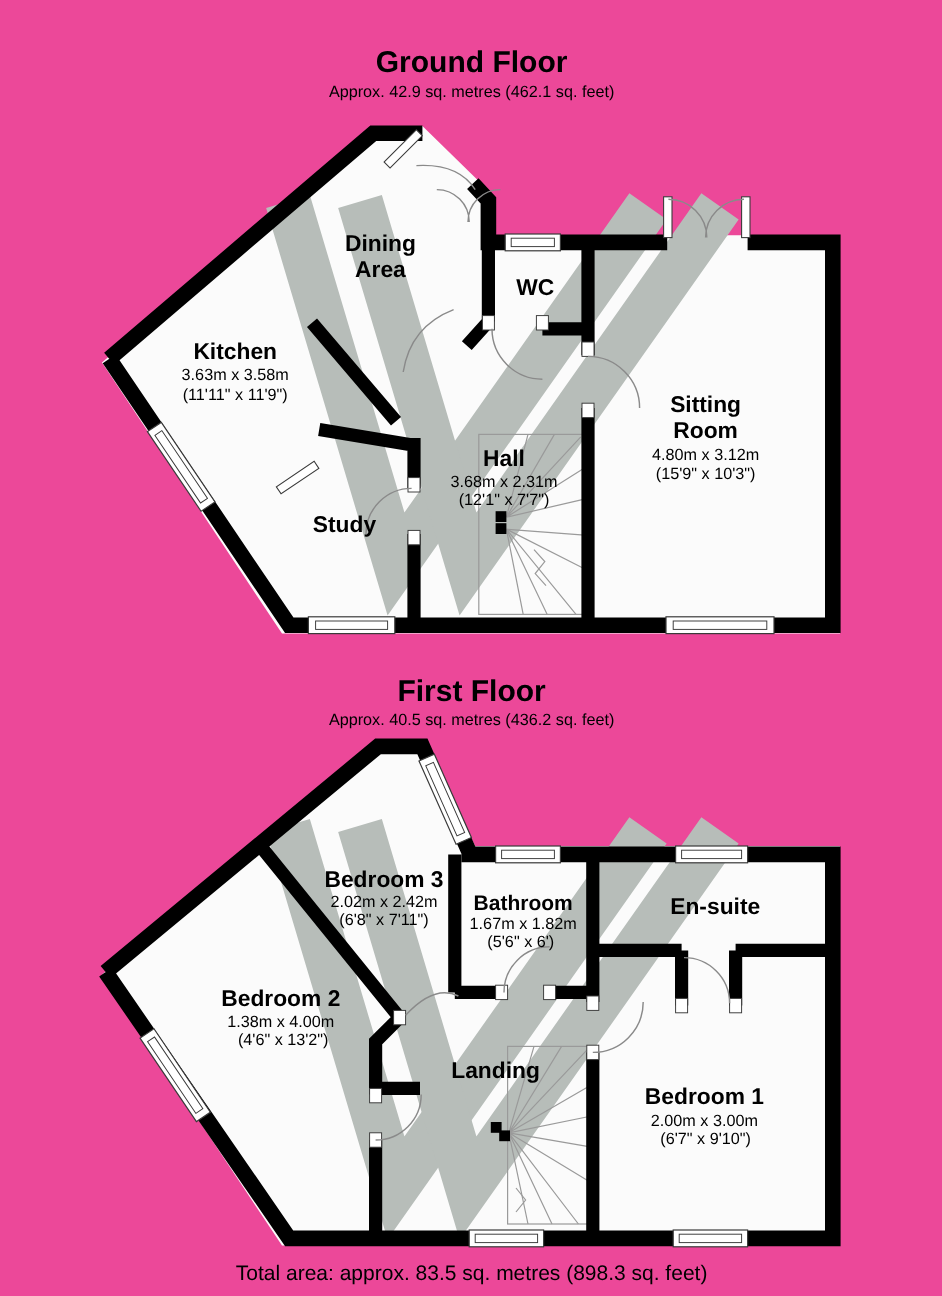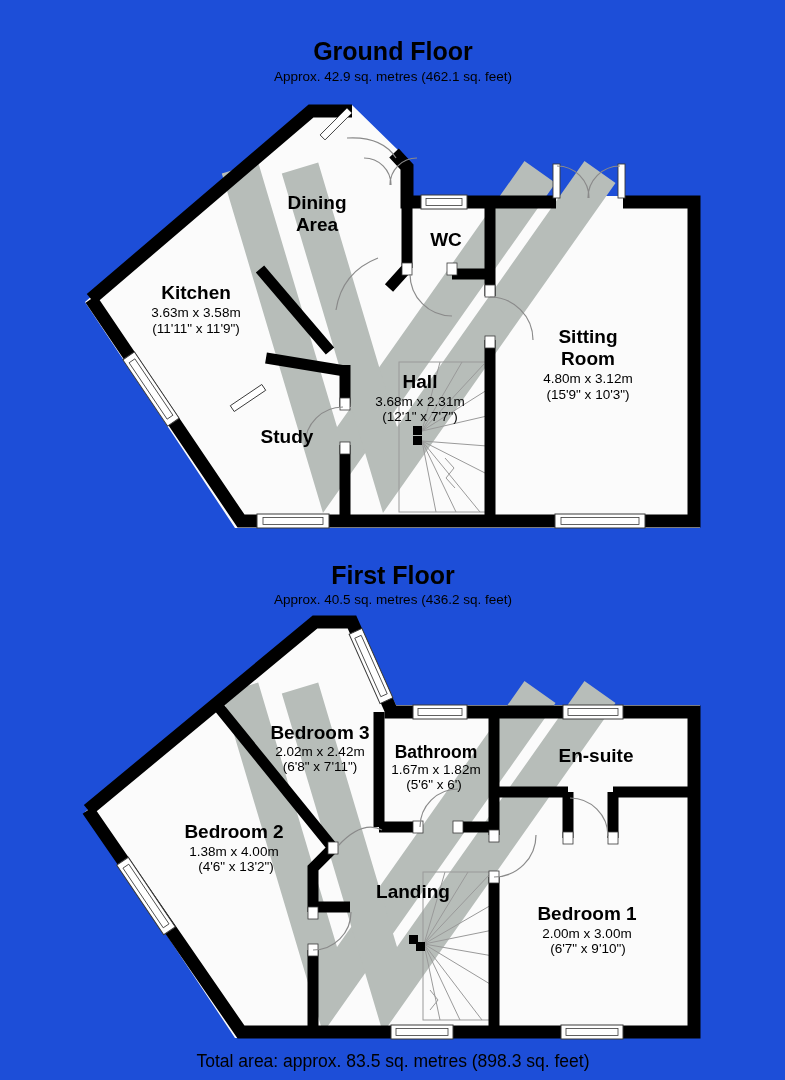--- a/index.html
+++ b/index.html
@@ -1,16 +1,16 @@
 <!DOCTYPE html>
 <html><head>
 <meta charset="utf-8">
 <style>
   html,body{margin:0;padding:0;background:#ffffff;}
-  #canvas{position:relative;width:785px;height:1080px;background:#1d4ed8;overflow:hidden;
+  #canvas{position:relative;width:785px;height:1080px;background:#ec4899;overflow:hidden;
           font-family:"Liberation Sans",sans-serif;}
   svg{position:absolute;left:0;top:0;}
   text{font-family:"Liberation Sans",sans-serif;fill:#000;}
   .title{font-size:25px;font-weight:bold;}
   .subtitle{font-size:13.5px;}
   .room{font-size:19px;font-weight:bold;}
   .room-sm{font-size:17.5px;font-weight:bold;}
   .dims{font-size:13.5px;}
   .footer{font-size:17.5px;}
   .wallO{stroke:#000;stroke-width:13;fill:none;stroke-linecap:butt;stroke-linejoin:miter;}

